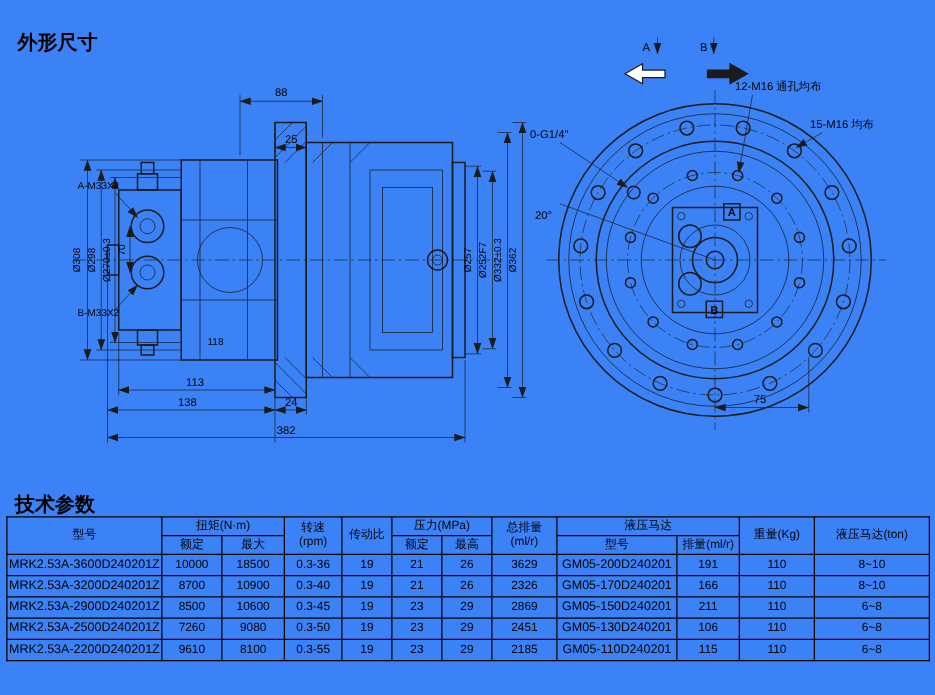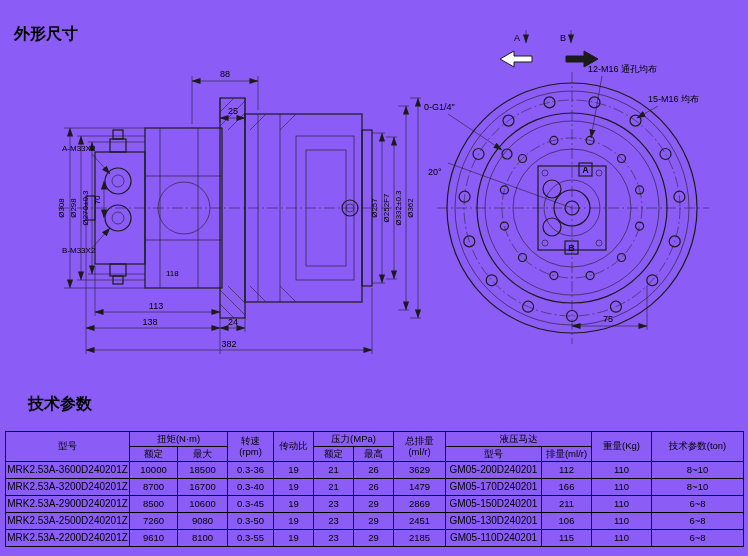--- a/index.html
+++ b/index.html
@@ -1,35 +1,35 @@
 <!DOCTYPE html>
 <html><head>
 <meta charset="utf-8">
 <style>
   * { margin:0; padding:0; box-sizing:border-box; }
   html,body { background:#fff; }
   body { width:748px; height:556px; font-family:"Liberation Sans",sans-serif; color:#000; }
-  .page { position:relative; width:748px; height:556px; background:#8b5cf6; overflow:hidden; }
+  .page { position:relative; width:748px; height:556px; background:#3b82f6; overflow:hidden; }
   .section-title { position:absolute; font-family:"Liberation Serif",serif; font-weight:bold; font-size:16px; color:#000; }
   .t1 { left:14px; top:24px; }
-  .t2 { left:28px; top:394px;font-family:Liberation Mono, monospace; }
+  .t2 { left:12px; top:394px;font-family:Liberation Mono, monospace; }
   svg.drawing { position:absolute; left:0; top:0; }
 
   
   .out  { fill:none; stroke:#1b1b1b; stroke-width:1.2; }
   .thin { fill:none; stroke:#1b1b1b; stroke-width:0.6; }
   .ext  { fill:none; stroke:#1b1b1b; stroke-width:0.55; }
   .dim  { fill:none; stroke:#1b1b1b; stroke-width:0.55; }
   .cl   { fill:none; stroke:#1b1b1b; stroke-width:0.5; stroke-dasharray:11 3 2 3; }
   .dm   { font:9px "Liberation Sans",sans-serif; fill:#000; }
   .dm8  { font:8px "Liberation Sans",sans-serif; fill:#000; }
   .lbl  { font:9px "Liberation Sans",sans-serif; fill:#000; }
   .pb   { font:bold 9px "Liberation Sans",sans-serif; fill:#000; }
 
-  table.spec { position:absolute; left:5px; top:413px; width:738px; border-collapse:collapse; table-layout:fixed;margin-top:18px; }
+  table.spec { position:absolute; left:5px; top:413px; width:738px; border-collapse:collapse; table-layout:fixed; }
   .spec th, .spec td { border:1px solid #000; font-size:9.5px; font-weight:normal; text-align:center;
     vertical-align:middle; padding:0 1px; height:17px; line-height:1.12; color:#000; overflow:hidden; }
   .spec thead th { height:15px; }
   .spec .small { font-size:10px; white-space:nowrap; }
   .spec .two-line span { display:block; }
 </style>
 </head>
 <body>
 
 <div class="page">
@@ -317,21 +317,21 @@
           <span>(rpm)</span>
         </th>
         <th rowspan="2">传动比</th>
         <th colspan="2">压力(MPa)</th>
         <th rowspan="2" class="two-line">
           <span>总排量</span>
           <span>(ml/r)</span>
         </th>
         <th colspan="2">液压马达</th>
         <th rowspan="2">重量(Kg)</th>
-        <th rowspan="2">技术参数(ton)</th>
+        <th rowspan="2">液压马达(ton)</th>
       </tr>
       <tr>
         <th>额定</th>
         <th>最大</th>
         <th>额定</th>
         <th>最高</th>
         <th>型号</th>
         <th>排量(ml/r)</th>
       </tr>
     </thead>
@@ -339,33 +339,33 @@
       <tr>
         <td class="small">MRK2.53A-3600D240201Z</td>
         <td>10000</td>
         <td>18500</td>
         <td>0.3-36</td>
         <td>19</td>
         <td>21</td>
         <td>26</td>
         <td>3629</td>
         <td class="small">GM05-200D240201</td>
-        <td>112</td>
+        <td>191</td>
         <td>110</td>
         <td>8~10</td>
       </tr>
       <tr>
         <td class="small">MRK2.53A-3200D240201Z</td>
         <td>8700</td>
-        <td>16700</td>
+        <td>10900</td>
         <td>0.3-40</td>
         <td>19</td>
         <td>21</td>
         <td>26</td>
-        <td>1479</td>
+        <td>2326</td>
         <td class="small">GM05-170D240201</td>
         <td>166</td>
         <td>110</td>
         <td>8~10</td>
       </tr>
       <tr>
         <td class="small">MRK2.53A-2900D240201Z</td>
         <td>8500</td>
         <td>10600</td>
         <td>0.3-45</td>

